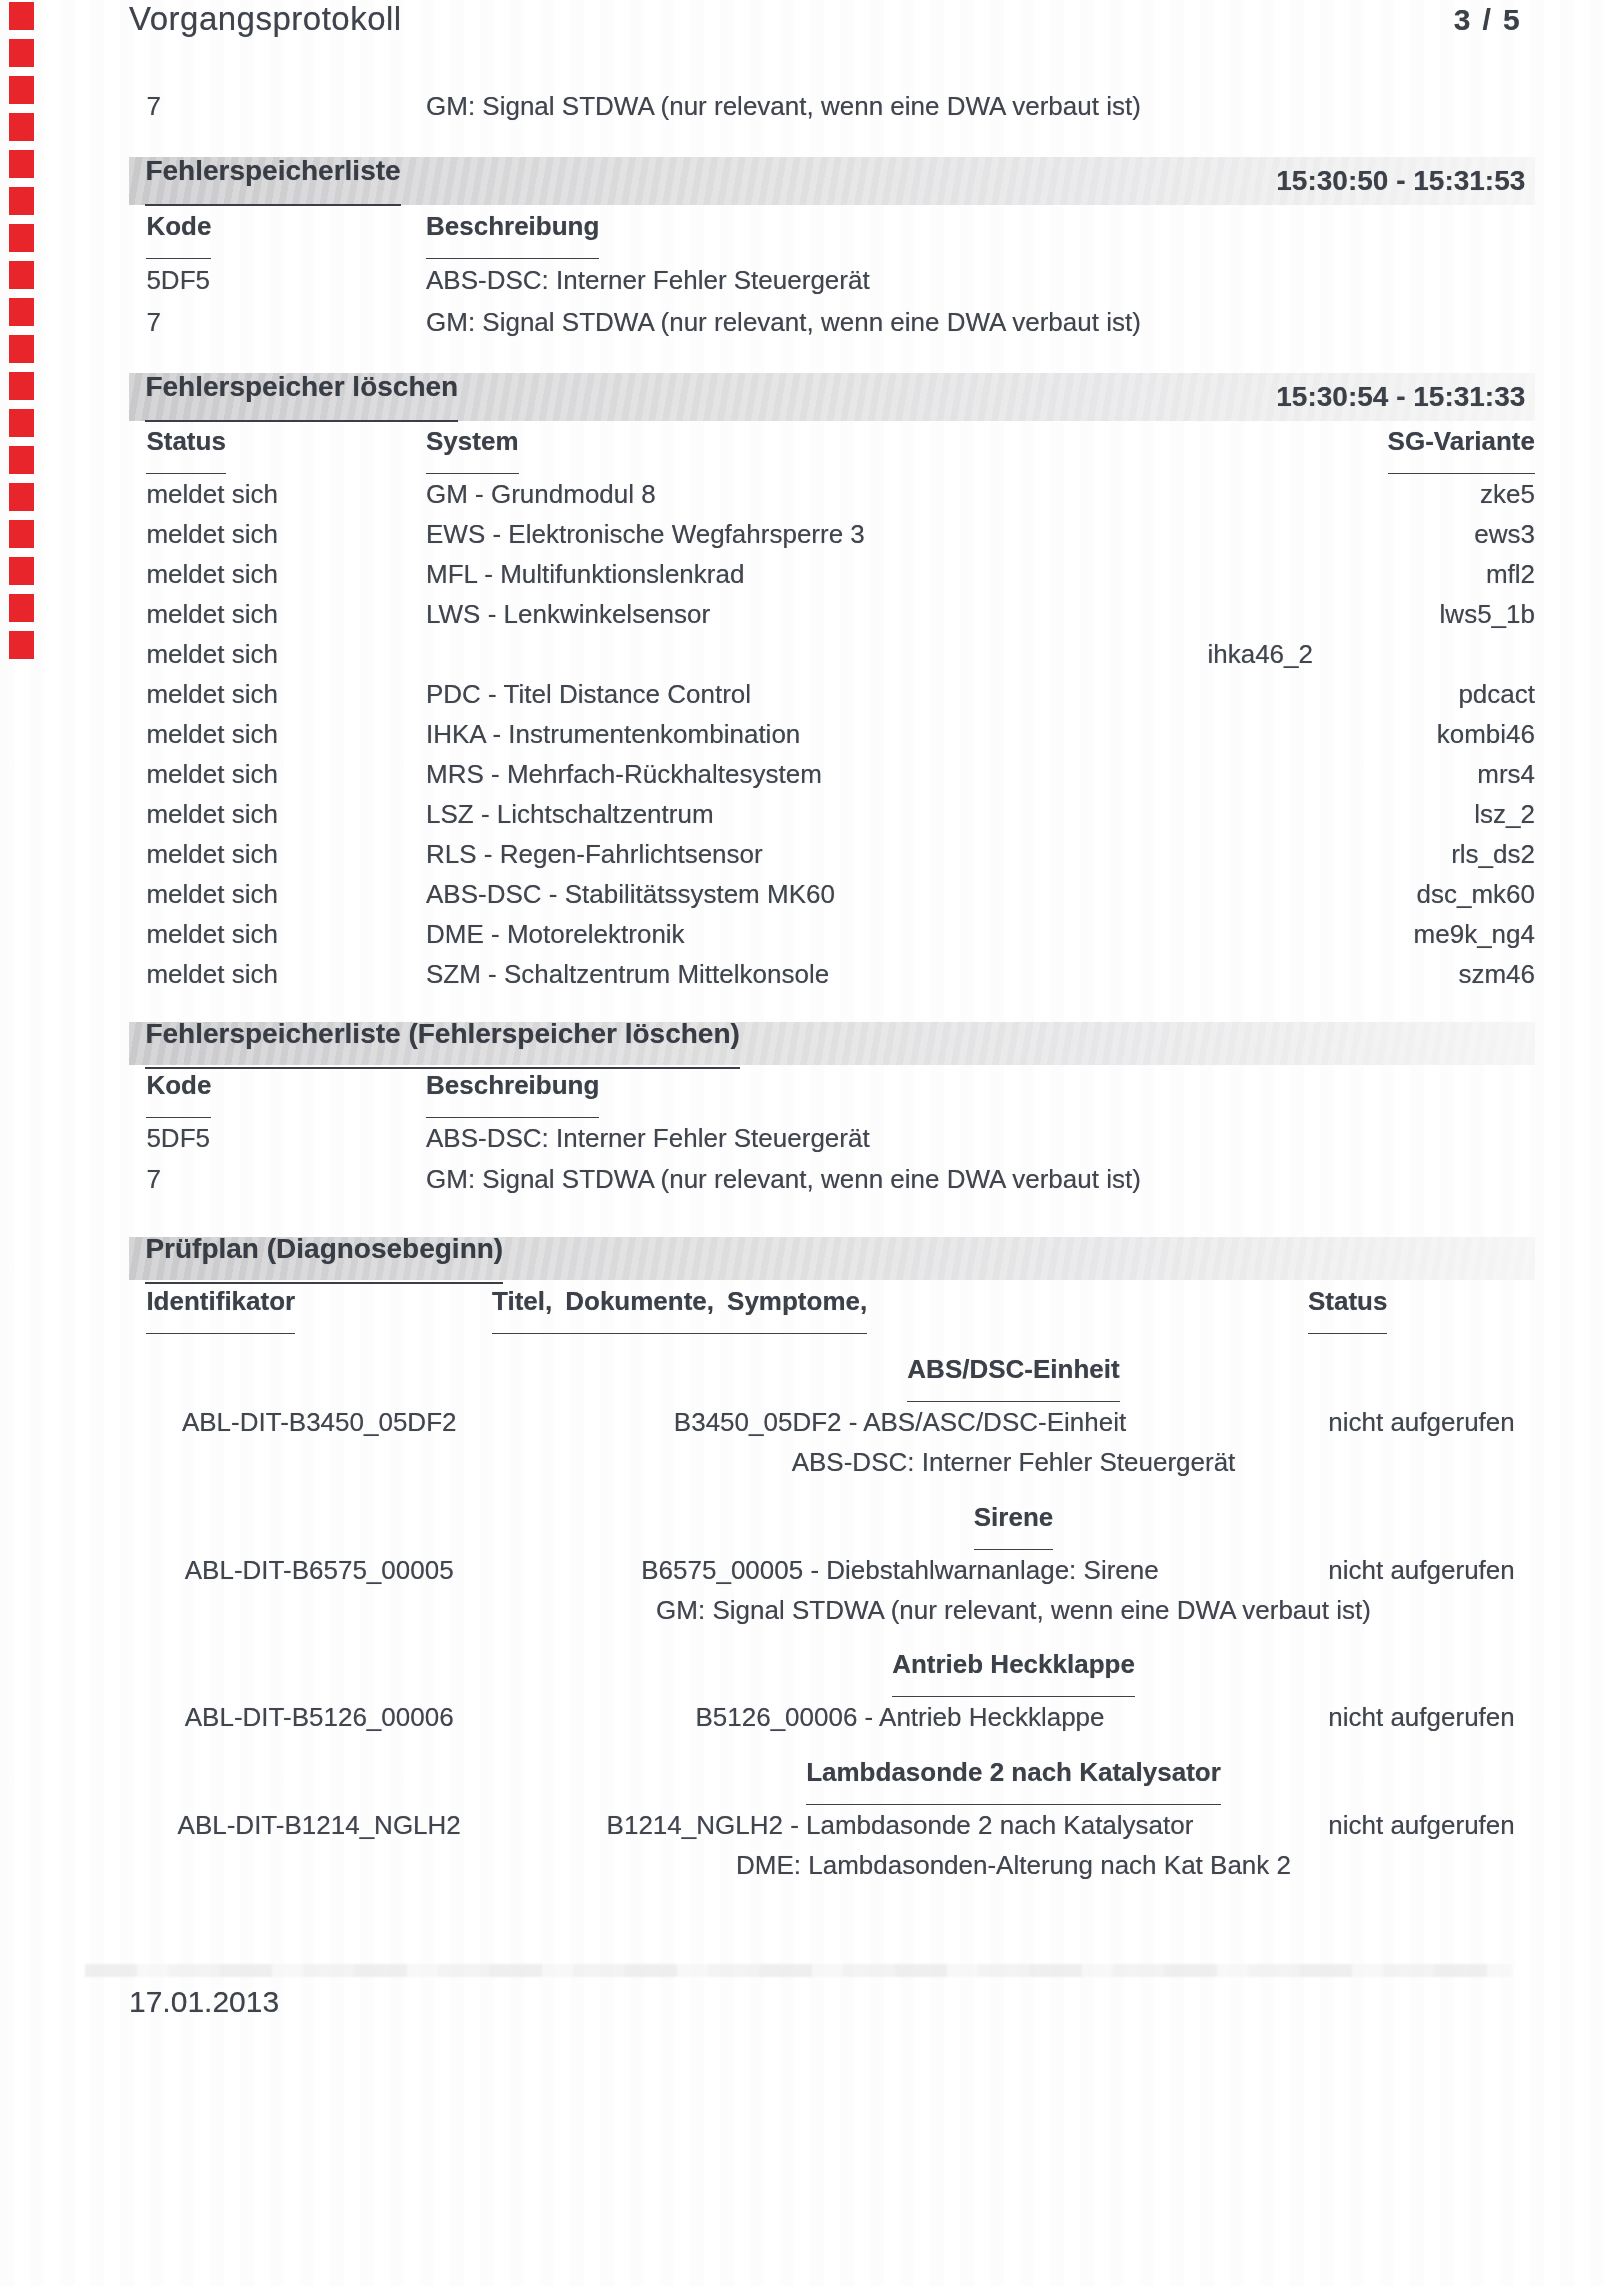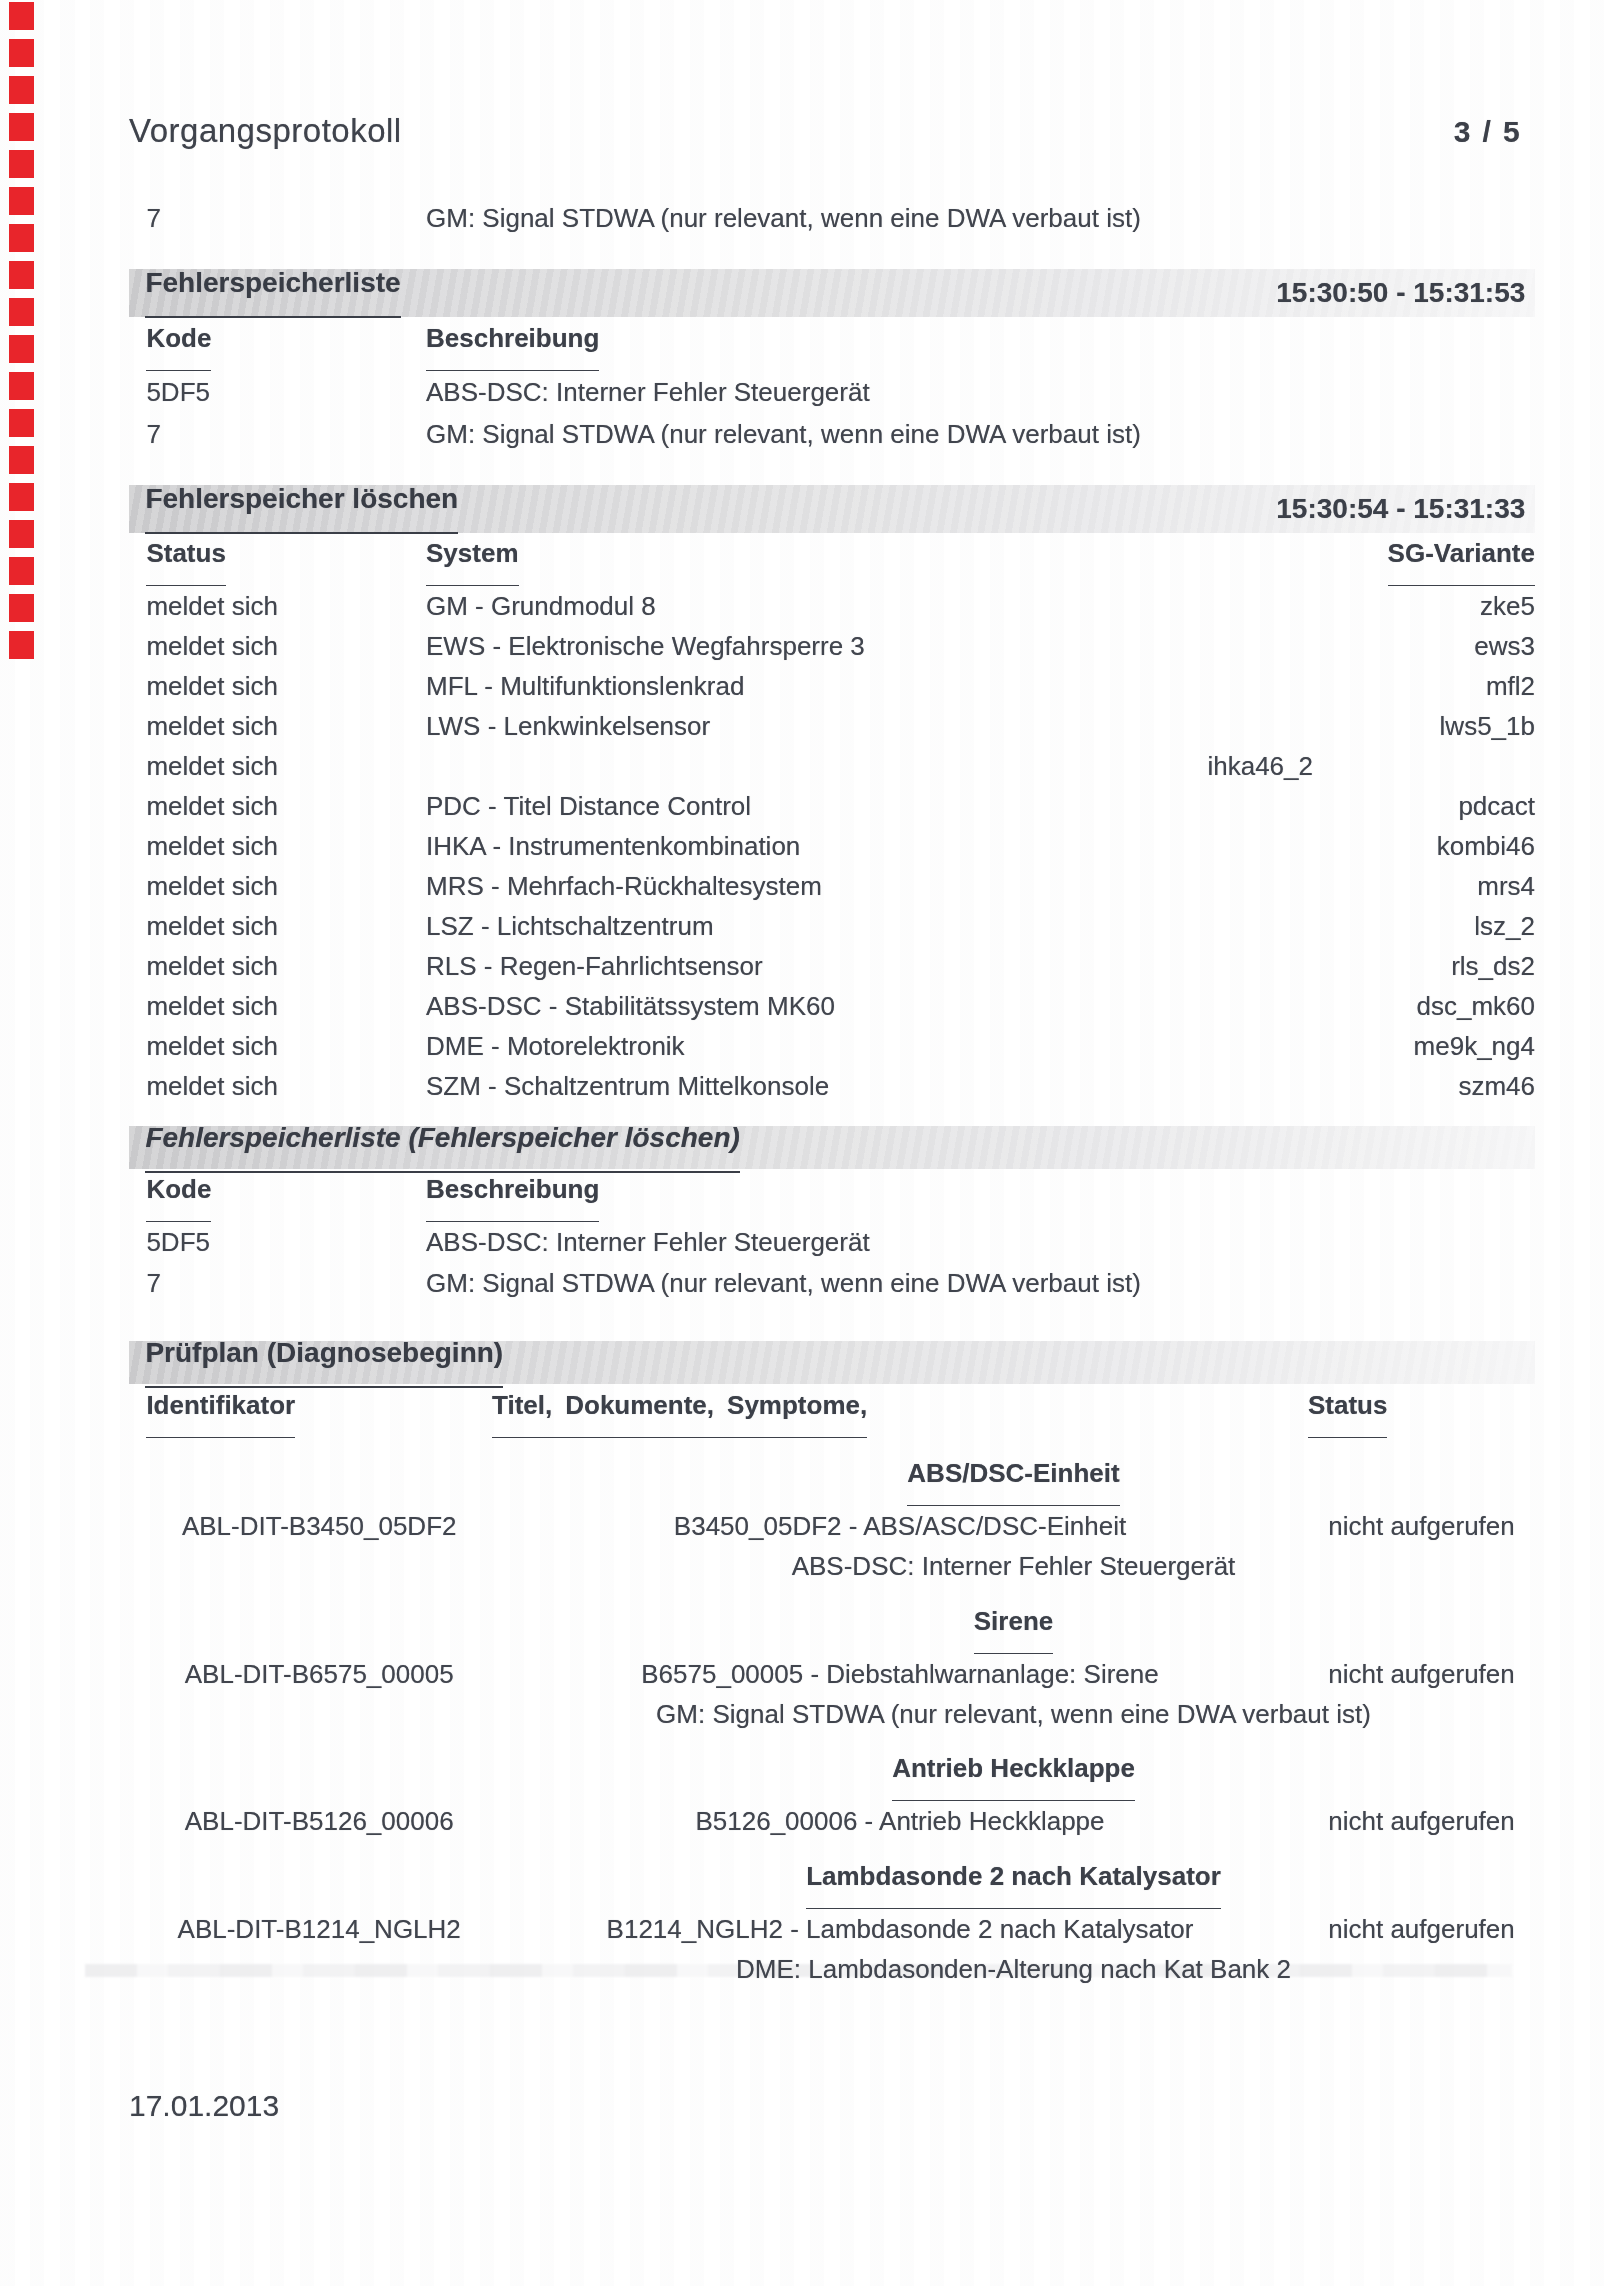--- a/index.html
+++ b/index.html
@@ -20,21 +20,21 @@
   .red-marks{
     position:absolute;left:8.7px;top:1.9px;width:25px;height:664px;
     background:repeating-linear-gradient(180deg,#e8252b 0 28px, rgba(232,37,43,0) 28px 37px);
   }
   .smudge{
     position:absolute;left:85px;top:1964px;width:1427px;height:12.6px;
     background:repeating-linear-gradient(90deg,#e7e7e9 0 52px,#f5f5f6 52px 83px,#ededef 83px 135px);
     opacity:0.65;filter:blur(1px);
   }
   
-  .doc-header{display:flex;justify-content:space-between;align-items:baseline;padding-top:112px;}
+  .doc-header{display:flex;justify-content:space-between;align-items:baseline;}
   .doc-title{font-size:33px;letter-spacing:0.5px;color:#3f434c;}
   .page-indicator{font-size:30px;font-weight:700;padding-right:13.5px;letter-spacing:1.9px;color:#3c4049;}
   
   .grid2{display:grid;grid-template-columns:297px 1fr;line-height:42px;font-size:26px;}
   .grid3{display:grid;grid-template-columns:297px 1fr 222px;line-height:40px;font-size:26px;}
   .gridpp{display:grid;grid-template-columns:363px 816px 227px;line-height:40px;font-size:26px;}
   .c1{padding-left:17.4px;}
   .c3r{text-align:right;}
   .uh{display:inline-block;line-height:1.12;border-bottom:1.9px solid #3d414a;padding-bottom:17px;font-weight:700;color:#3c4049;}
   
@@ -44,21 +44,21 @@
       repeating-linear-gradient(100deg, rgba(255,255,255,0.22) 0 6.8px, rgba(255,255,255,0) 6.8px 13.5px),
       linear-gradient(90deg,#c9c9cb 0%,#d5d5d7 22%,#dededf 45%,#e6e6e8 68%,#efeff0 88%,#f5f5f6 100%);
   }
   .bar.h45{height:43px;}
   .bar-title{margin-left:16.4px;font-weight:700;font-size:28px;color:#383c45;border-bottom:2.9px solid #3a3e47;padding-bottom:17px;display:inline-block;line-height:1.1;}
   .bar-time{margin-right:9.7px;font-weight:700;font-size:28px;color:#3c4049;white-space:nowrap;}
   
   .orphan{margin-top:48px;line-height:40px;}
   .mt-s1{margin-top:31px;}
   .mt-s2{margin-top:30px;}
-  .mt-s3{margin-top:20px;font-style:italic;}
+  .mt-s3{margin-top:28px;}
   .mt-s4{margin-top:37px;}
   .s3 .grid2{line-height:41px;}
   .pp-head{line-height:43px;}
   .pp-head .wide{word-spacing:5.8px;}
   .pp-entry{margin-top:14.5px;text-align:center;}
   .pp-group{margin-left:363px;line-height:40px;font-size:26px;}
   .pp-sub{margin-left:363px;line-height:40px;font-size:26px;}
   .footer-date{margin-top:97px;font-size:30px;line-height:39px;color:#3f434c;}
 </style>
 </head>

